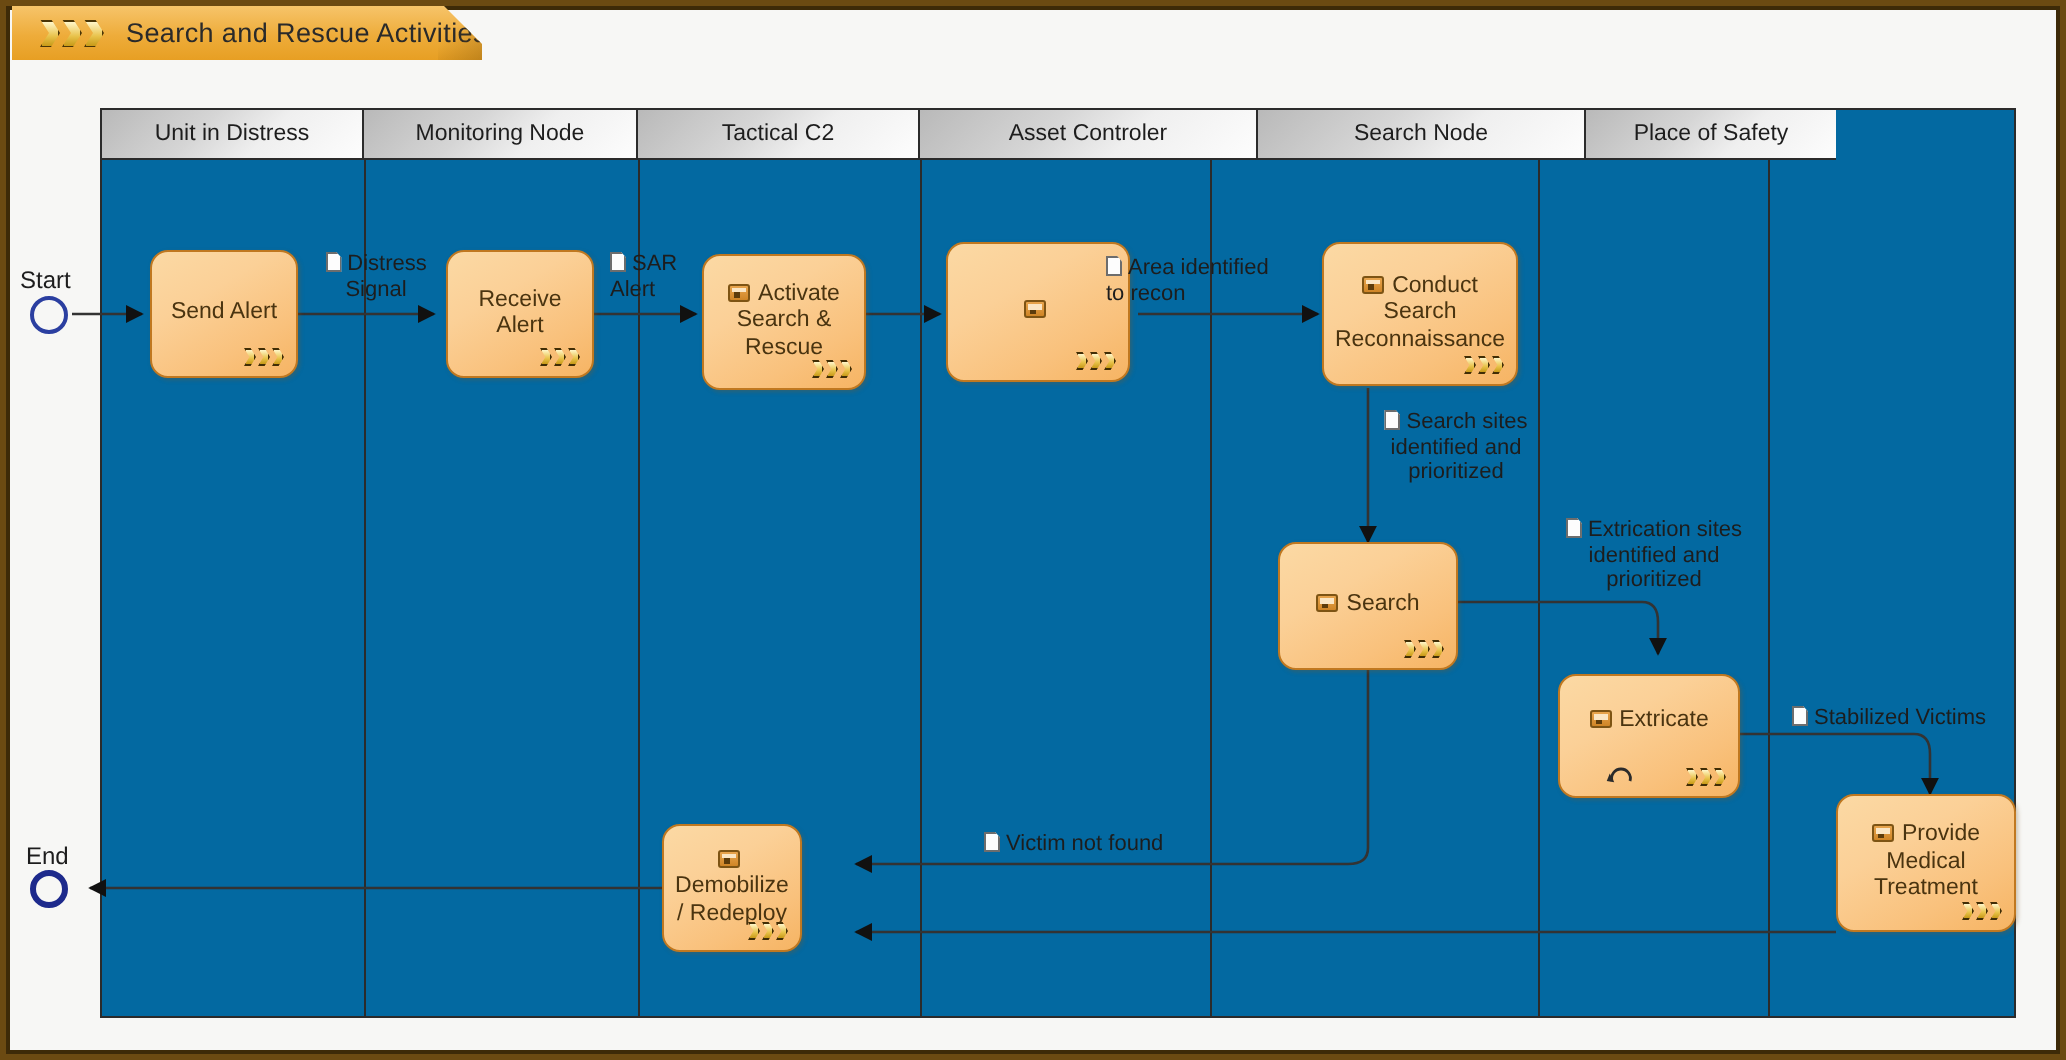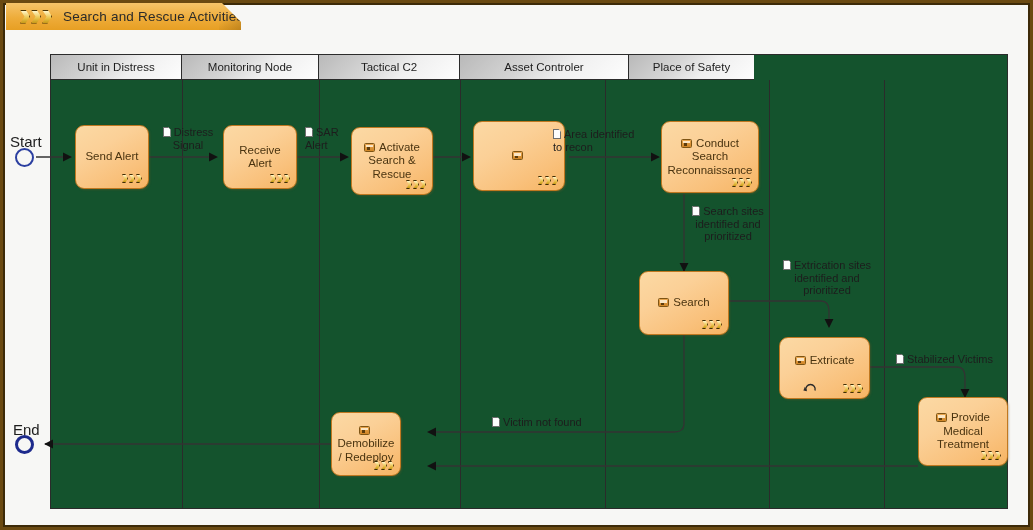--- a/index.html
+++ b/index.html
@@ -22,21 +22,21 @@
   #proc-icon{width:34px;height:14px;margin-left:14px;display:flex;gap:1px;flex:none;}
   #proc-icon i{display:block;width:10px;height:14px;background:linear-gradient(180deg,#fff6c9,#e8c24a 60%,#c89a18);
       border:1px solid #4a3506;box-sizing:border-box;
       -webkit-clip-path:polygon(0 0,55% 0,100% 50%,55% 100%,0 100%,45% 50%);
       clip-path:polygon(0 0,55% 0,100% 50%,55% 100%,0 100%,45% 50%);}
   #title-text{margin-left:9px;font-size:13.5px;color:#2a2a2a;letter-spacing:.2px;
       white-space:nowrap;}
 
   
   #pool{position:absolute;left:47px;top:51px;width:958px;height:455px;
-        border:1px solid #2b2b2b;background:#14532d;box-sizing:border-box;}
+        border:1px solid #2b2b2b;background:#0369a1;box-sizing:border-box;}
   #headrow{position:absolute;left:0;top:0;height:25px;width:100%;display:flex;}
   #headrow .lane-h{height:25px;box-sizing:border-box;
       border-right:1px solid #2b2b2b;border-bottom:1px solid #2b2b2b;
       background:linear-gradient(135deg,#b9b9b9 0%,#d5d5d5 38%,#efefef 62%,#fdfdfd 100%);
       display:flex;align-items:center;justify-content:center;
       font-size:11.5px;color:#1d1d1d;white-space:nowrap;}
   #headrow .lane-h:last-child{border-right:none;}
   .lane-sep{position:absolute;top:25px;bottom:0;width:1px;background:#2b2b2b;}
 
   
@@ -57,21 +57,21 @@
       border:1px solid #402d05;box-sizing:border-box;
       -webkit-clip-path:polygon(0 0,55% 0,100% 50%,55% 100%,0 100%,45% 50%);
       clip-path:polygon(0 0,55% 0,100% 50%,55% 100%,0 100%,45% 50%);}
 
   .loopmk{position:absolute;left:50%;margin-left:-22px;bottom:3px;width:15px;height:15px;z-index:3;}
 
   
   .event{position:absolute;border-radius:50%;background:#f7f7f5;box-sizing:border-box;}
   .ev-start{border:2px solid #2b3fa0;}
   .ev-end{border:3px solid #1d2a8c;}
-  .ev-label{position:absolute;font-size:15px;color:#1d1d1d;white-space:nowrap;}
+  .ev-label{position:absolute;font-size:12px;color:#1d1d1d;white-space:nowrap;}
 
   
   .flab{position:absolute;font-size:11px;color:#1d1d1d;line-height:12.5px;white-space:nowrap;}
   .flab.multi{white-space:normal;}
   .doc-ic{display:inline-block;width:8px;height:10px;vertical-align:-1px;margin-right:3px;
       background:#fdfdfd;border:1px solid #6d6d6d;box-sizing:border-box;
       -webkit-clip-path:polygon(0 0,70% 0,100% 28%,100% 100%,0 100%);
       clip-path:polygon(0 0,70% 0,100% 28%,100% 100%,0 100%);}
 
   svg.edges{position:absolute;left:0;top:0;width:1033px;height:530px;pointer-events:none;}
@@ -97,20 +97,23 @@
           <span>Unit in Distress</span>
         </div>
       <div class="lane-h" style="width:137px">
           <span>Monitoring Node</span>
         </div>
       <div class="lane-h" style="width:141px">
           <span>Tactical C2</span>
         </div>
       <div class="lane-h" style="width:169px">
           <span>Asset Controler</span>
+        </div>
+      <div class="lane-h" style="width:164px">
+          <span>Search Node</span>
         </div>
       <div class="lane-h" style="width:125px">
           <span>Place of Safety</span>
         </div>
     </div>
     <div class="lane-sep" style="left:131px"></div>
     <div class="lane-sep" style="left:268px"></div>
     <div class="lane-sep" style="left:409px"></div>
     <div class="lane-sep" style="left:554px"></div>
     <div class="lane-sep" style="left:718px"></div>

